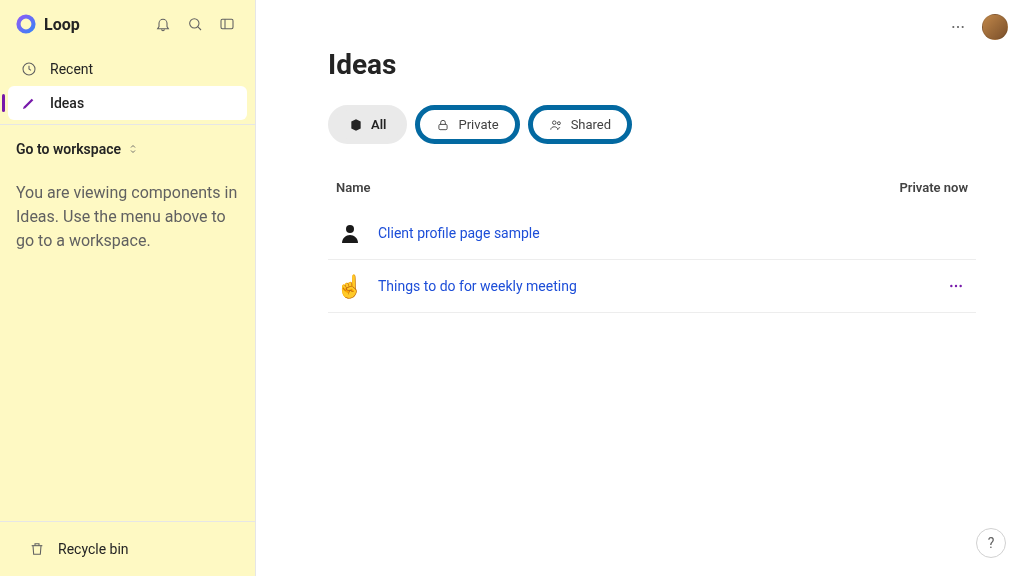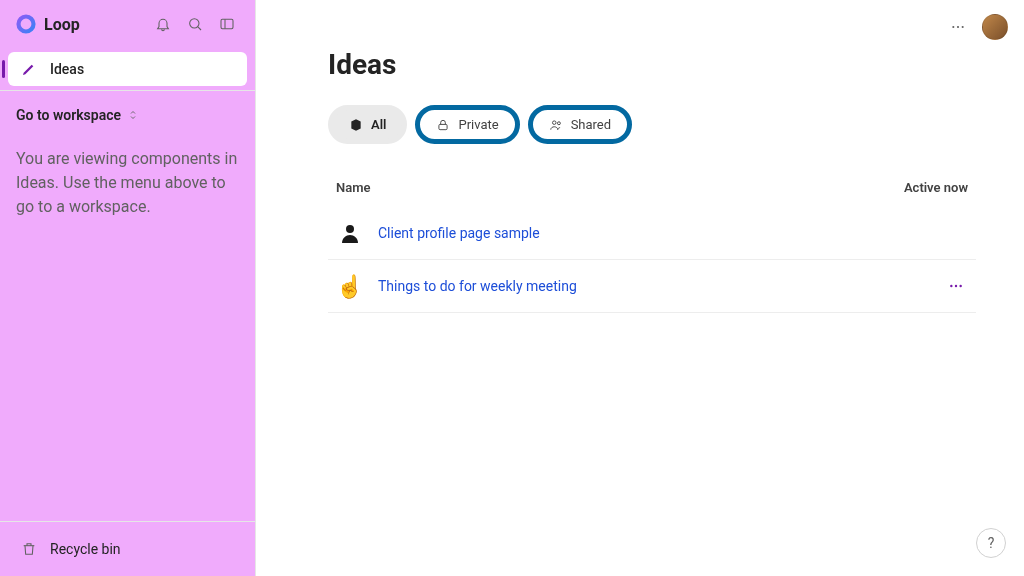--- a/index.html
+++ b/index.html
@@ -1,33 +1,33 @@
 <!DOCTYPE html>
 <html><head>
 <meta charset="utf-8">
 <style>
 *{margin:0;padding:0;box-sizing:border-box;font-family:-apple-system,BlinkMacSystemFont,'Segoe UI',Roboto,sans-serif}
 body{width:1024px;height:576px;overflow:hidden;background:#fff;color:#242424;position:relative}
 .app{display:flex;height:100%}
-.sidebar{width:256px;background:#f0abfc;border-right:1px solid #e6e6e6;display:flex;flex-direction:column}
+.sidebar{width:256px;background:#fef9c3;border-right:1px solid #e6e6e6;display:flex;flex-direction:column}
 .sb-header{display:flex;align-items:center;justify-content:space-between;padding:12px 16px}
 .logo{display:flex;align-items:center;gap:8px;font-weight:700;font-size:16px}
 .logo-mark{width:20px;height:20px}
 .hdr-actions{display:flex;gap:8px}
 .icon-btn{width:24px;height:24px;display:flex;align-items:center;justify-content:center;border:none;background:transparent;cursor:pointer;color:#616161;border-radius:4px}
 .nav{padding:4px 8px}
 .nav-item{display:flex;align-items:center;gap:12px;padding:8px 12px;border-radius:6px;cursor:pointer;font-size:14px;color:#242424}
 .nav-item.active{background:#fff;font-weight:500;position:relative}
 .nav-item.active::before{content:'';position:absolute;left:-6px;top:8px;bottom:8px;width:3px;background:#7719aa;border-radius:2px}
 .nav-icon{width:18px;height:18px;display:flex;align-items:center;justify-content:center;color:#616161}
 .nav-item.active .nav-icon{color:#7719aa}
 .sb-section{border-top:1px solid #e6e6e6;padding:16px}
 .ws-row{display:flex;align-items:center;gap:6px;font-weight:600;font-size:14px;cursor:pointer}
 .hint{margin-top:24px;font-size:16px;color:#616161;line-height:1.5}
-.sb-bottom{margin-top:auto;border-top:1px solid #e6e6e6;padding:10px 8px}
+.sb-bottom{margin-top:auto;border-top:1px solid #e6e6e6;padding:10px 16px}
 .main{flex:1;position:relative;overflow:hidden}
 .top-right{position:absolute;top:14px;right:16px;display:flex;align-items:center;gap:12px}
 .avatar{width:26px;height:26px;border-radius:50%;background:linear-gradient(135deg,#c0874a,#7a4f2a);border:1px solid rgba(0,0,0,.08)}
 .content{padding:48px 48px 0 72px}
 .page-title{font-size:28px;font-weight:700;margin-bottom:24px}
 .filters{display:flex;gap:8px;margin-bottom:28px}
 .pill{display:flex;align-items:center;gap:8px;padding:7px 16px;border:5px solid #0369a1;border-radius:20px;font-size:13px;background:#fff;cursor:pointer;color:#424242}
 .pill.active{background:#eaeaea;border-color:#eaeaea;font-weight:600;color:#242424}
 .pill-icon{width:14px;height:14px;display:flex;align-items:center;justify-content:center}
 .list{margin-top:0}
@@ -82,20 +82,29 @@
               <svg width="16" height="16" viewBox="0 0 24 24" fill="none" stroke="currentColor" stroke-width="1.6">
                 <rect x="3" y="5" width="18" height="14" rx="2"></rect>
                 <path d="M9 5v14"></path>
               </svg>
             </span>
         </button>
       </div>
     </div>
 
     <nav class="nav">
+      <div class="nav-item">
+        <span class="nav-icon">
+            <svg width="16" height="16" viewBox="0 0 24 24" fill="none" stroke="currentColor" stroke-width="1.6">
+              <circle cx="12" cy="12" r="9"></circle>
+              <path d="M12 7v5l3 2"></path>
+            </svg>
+          </span>
+        <span>Recent</span>
+      </div>
       <div class="nav-item active">
         <span class="nav-icon">
             <svg width="16" height="16" viewBox="0 0 24 24" fill="#7719aa">
               <path d="M3 21l3.5-1 12-12-2.5-2.5-12 12L3 21z"></path>
             </svg>
           </span>
         <span>Ideas</span>
       </div>
     </nav>
 
@@ -170,21 +179,21 @@
                 <path d="M15 20c0-2 2-3.5 4-3.5"></path>
               </svg>
             </span>
           <span>Shared</span>
         </button>
       </div>
 
       <div class="list">
         <div class="list-header">
           <span>Name</span>
-          <span class="lh-right">Active now</span>
+          <span class="lh-right">Private now</span>
         </div>
 
         <div class="row">
           <span class="row-icon">
               <svg width="24" height="24" viewBox="0 0 24 24" fill="#1a1a1a">
                 <circle cx="12" cy="8" r="4"></circle>
                 <path d="M4 22c0-5 4-8 8-8s8 3 8 8H4z"></path>
               </svg>
             </span>
           <span class="row-title">Client profile page sample</span>

